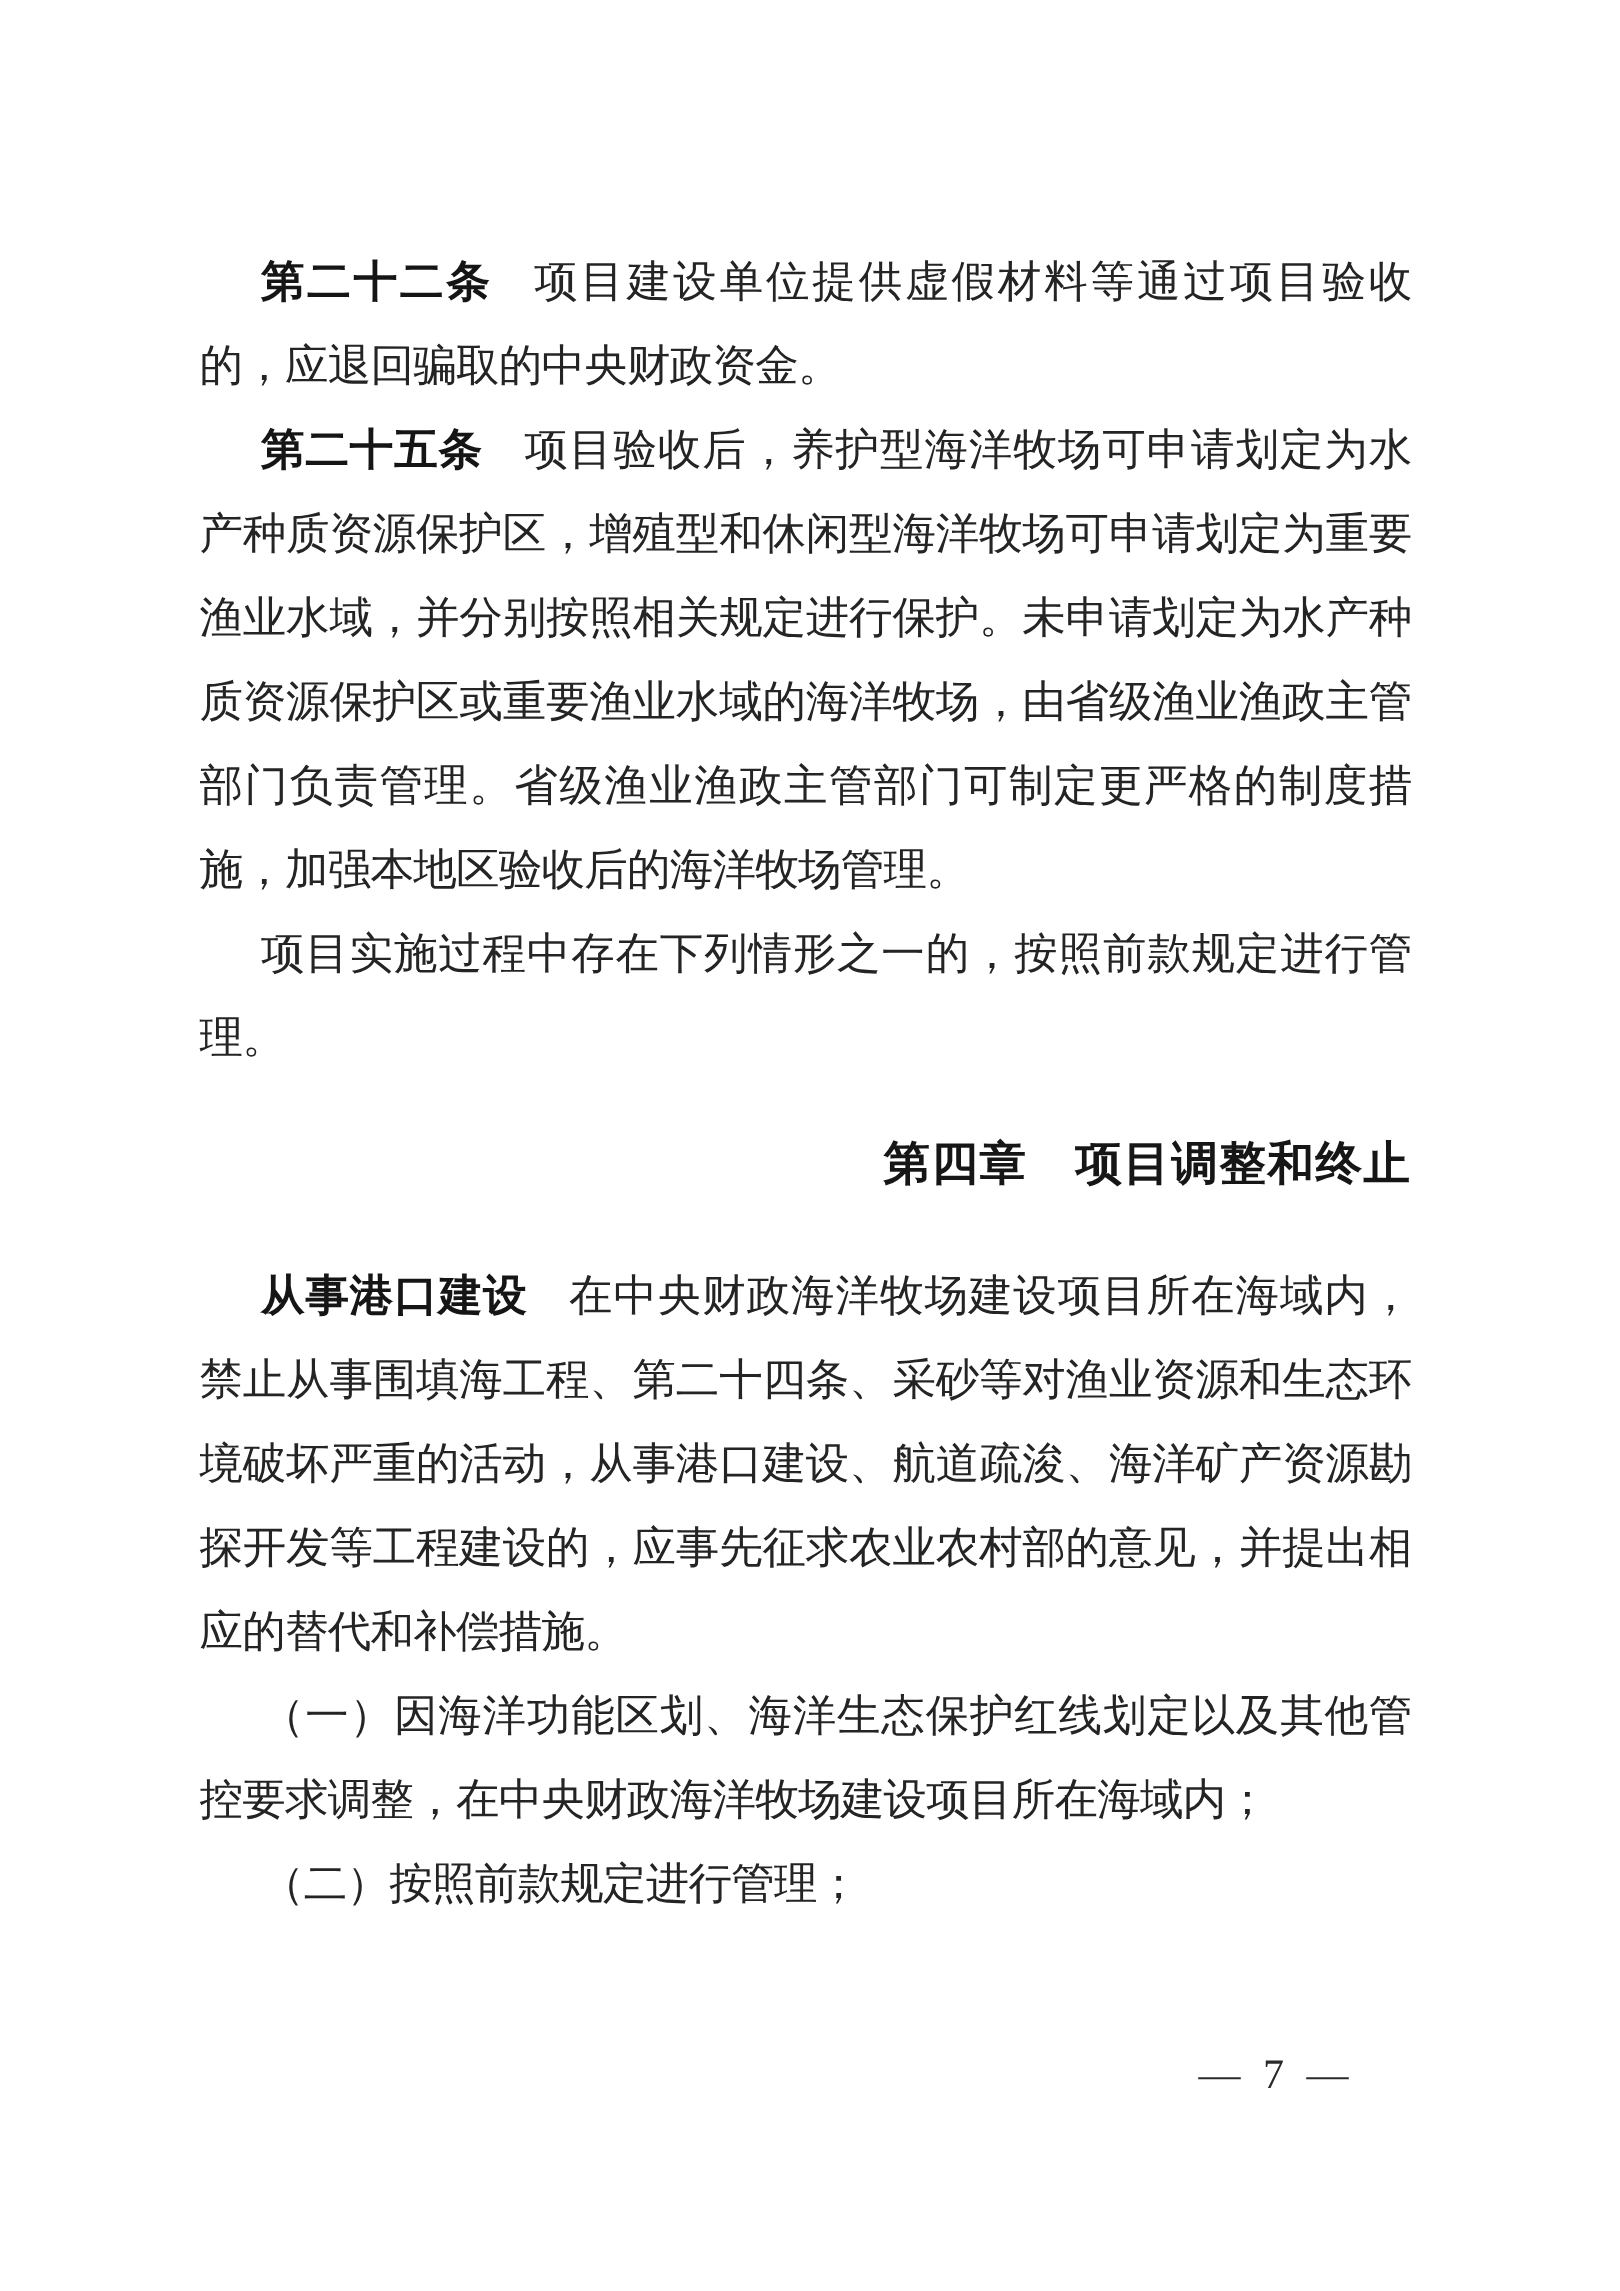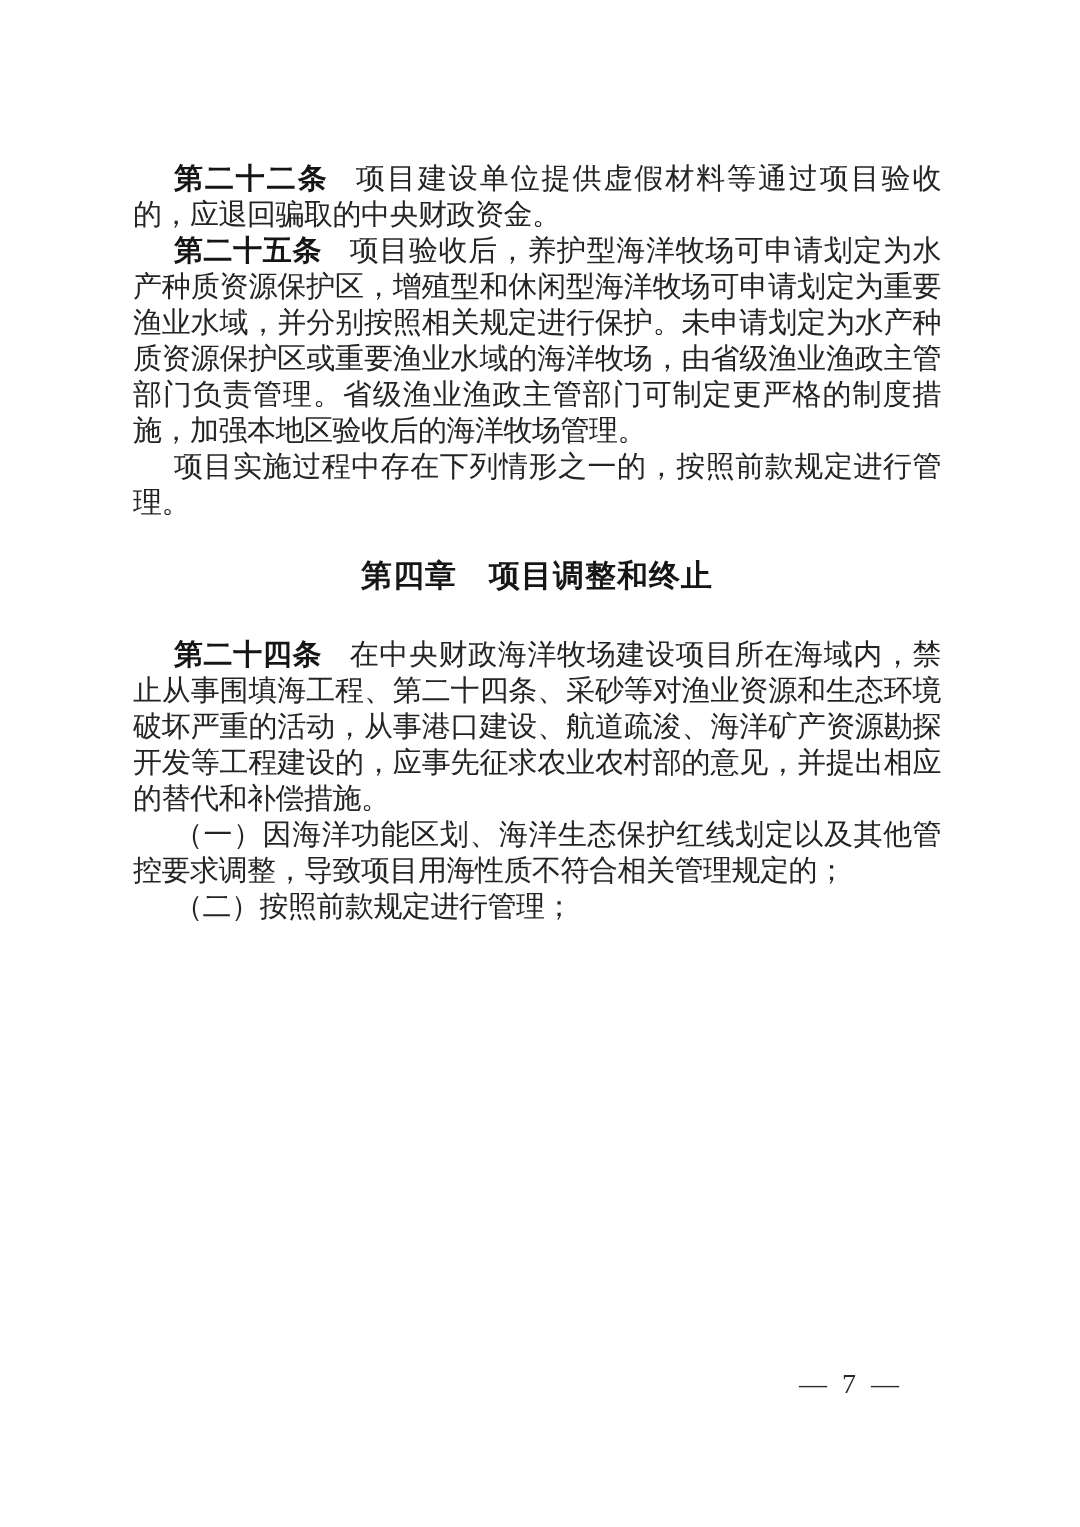--- a/index.html
+++ b/index.html
@@ -20,38 +20,38 @@
   .doc {
     position: absolute;
     top: 160px;
     left: 133px;
     width: 808px;
   }
   .para {
     margin: 0;
     font-size: 29px;
     letter-spacing: -0.5px;
-    line-height: 36px;
+    line-height: 56px;
     text-align: justify;
     text-indent: 41px;
     color: #242424;
   }
   .art-label {
     font-family: "Liberation Sans", sans-serif;
     font-weight: 700;
     color: #151515;
     margin-right: 0.95em;
   }
   .chapter {
     margin: 28px 0 32px 0;
     font-family: "Liberation Sans", sans-serif;
     font-size: 31px;
     font-weight: 700;
     line-height: 56px;
-    text-align: center;
+    text-align: right;
     color: #161616;
     letter-spacing: 1px;
   }
   .footer {
     position: absolute;
     top: 1368px;
     left: 0;
     width: 1080px;
     text-align: right;
     box-sizing: border-box;
@@ -71,24 +71,24 @@
   <main class="doc">
 
     <p class="para"><span class="art-label">第二十二条</span><span>项目建设单位提供虚假材料等通过项目验收的，应退回骗取的中央财政资金。</span></p>
 
     <p class="para"><span class="art-label">第二十五条</span><span>项目验收后，养护型海洋牧场可申请划定为水产种质资源保护区，增殖型和休闲型海洋牧场可申请划定为重要渔业水域，并分别按照相关规定进行保护。未申请划定为水产种质资源保护区或重要渔业水域的海洋牧场，由省级渔业渔政主管部门负责管理。省级渔业渔政主管部门可制定更严格的制度措施，加强本地区验收后的海洋牧场管理。</span></p>
 
     <p class="para">项目实施过程中存在下列情形之一的，按照前款规定进行管理。</p>
 
     <h2 class="chapter">第四章　项目调整和终止</h2>
 
-    <p class="para"><span class="art-label">第二十四条</span><span>在中央财政海洋牧场建设项目所在海域内，禁止从事围填海工程、第二十四条、采砂等对渔业资源和生态环境破坏严重的活动，从事港口建设、航道疏浚、海洋矿产资源勘探开发等工程建设的，应事先征求农业农村部的意见，并提出相应的替代和补偿措施。</span></p>
+    <p class="para"><span class="art-label">从事港口建设</span><span>在中央财政海洋牧场建设项目所在海域内，禁止从事围填海工程、第二十四条、采砂等对渔业资源和生态环境破坏严重的活动，从事港口建设、航道疏浚、海洋矿产资源勘探开发等工程建设的，应事先征求农业农村部的意见，并提出相应的替代和补偿措施。</span></p>
 
 
-    <p class="para">（一）因海洋功能区划、海洋生态保护红线划定以及其他管控要求调整，导致项目用海性质不符合相关管理规定的；</p>
+    <p class="para">（一）因海洋功能区划、海洋生态保护红线划定以及其他管控要求调整，在中央财政海洋牧场建设项目所在海域内；</p>
 
     <p class="para">（二）按照前款规定进行管理；</p>
 
   </main>
 
   <footer class="footer">
     <span class="page-num">— 7 —</span>
   </footer>
 </div>
 

